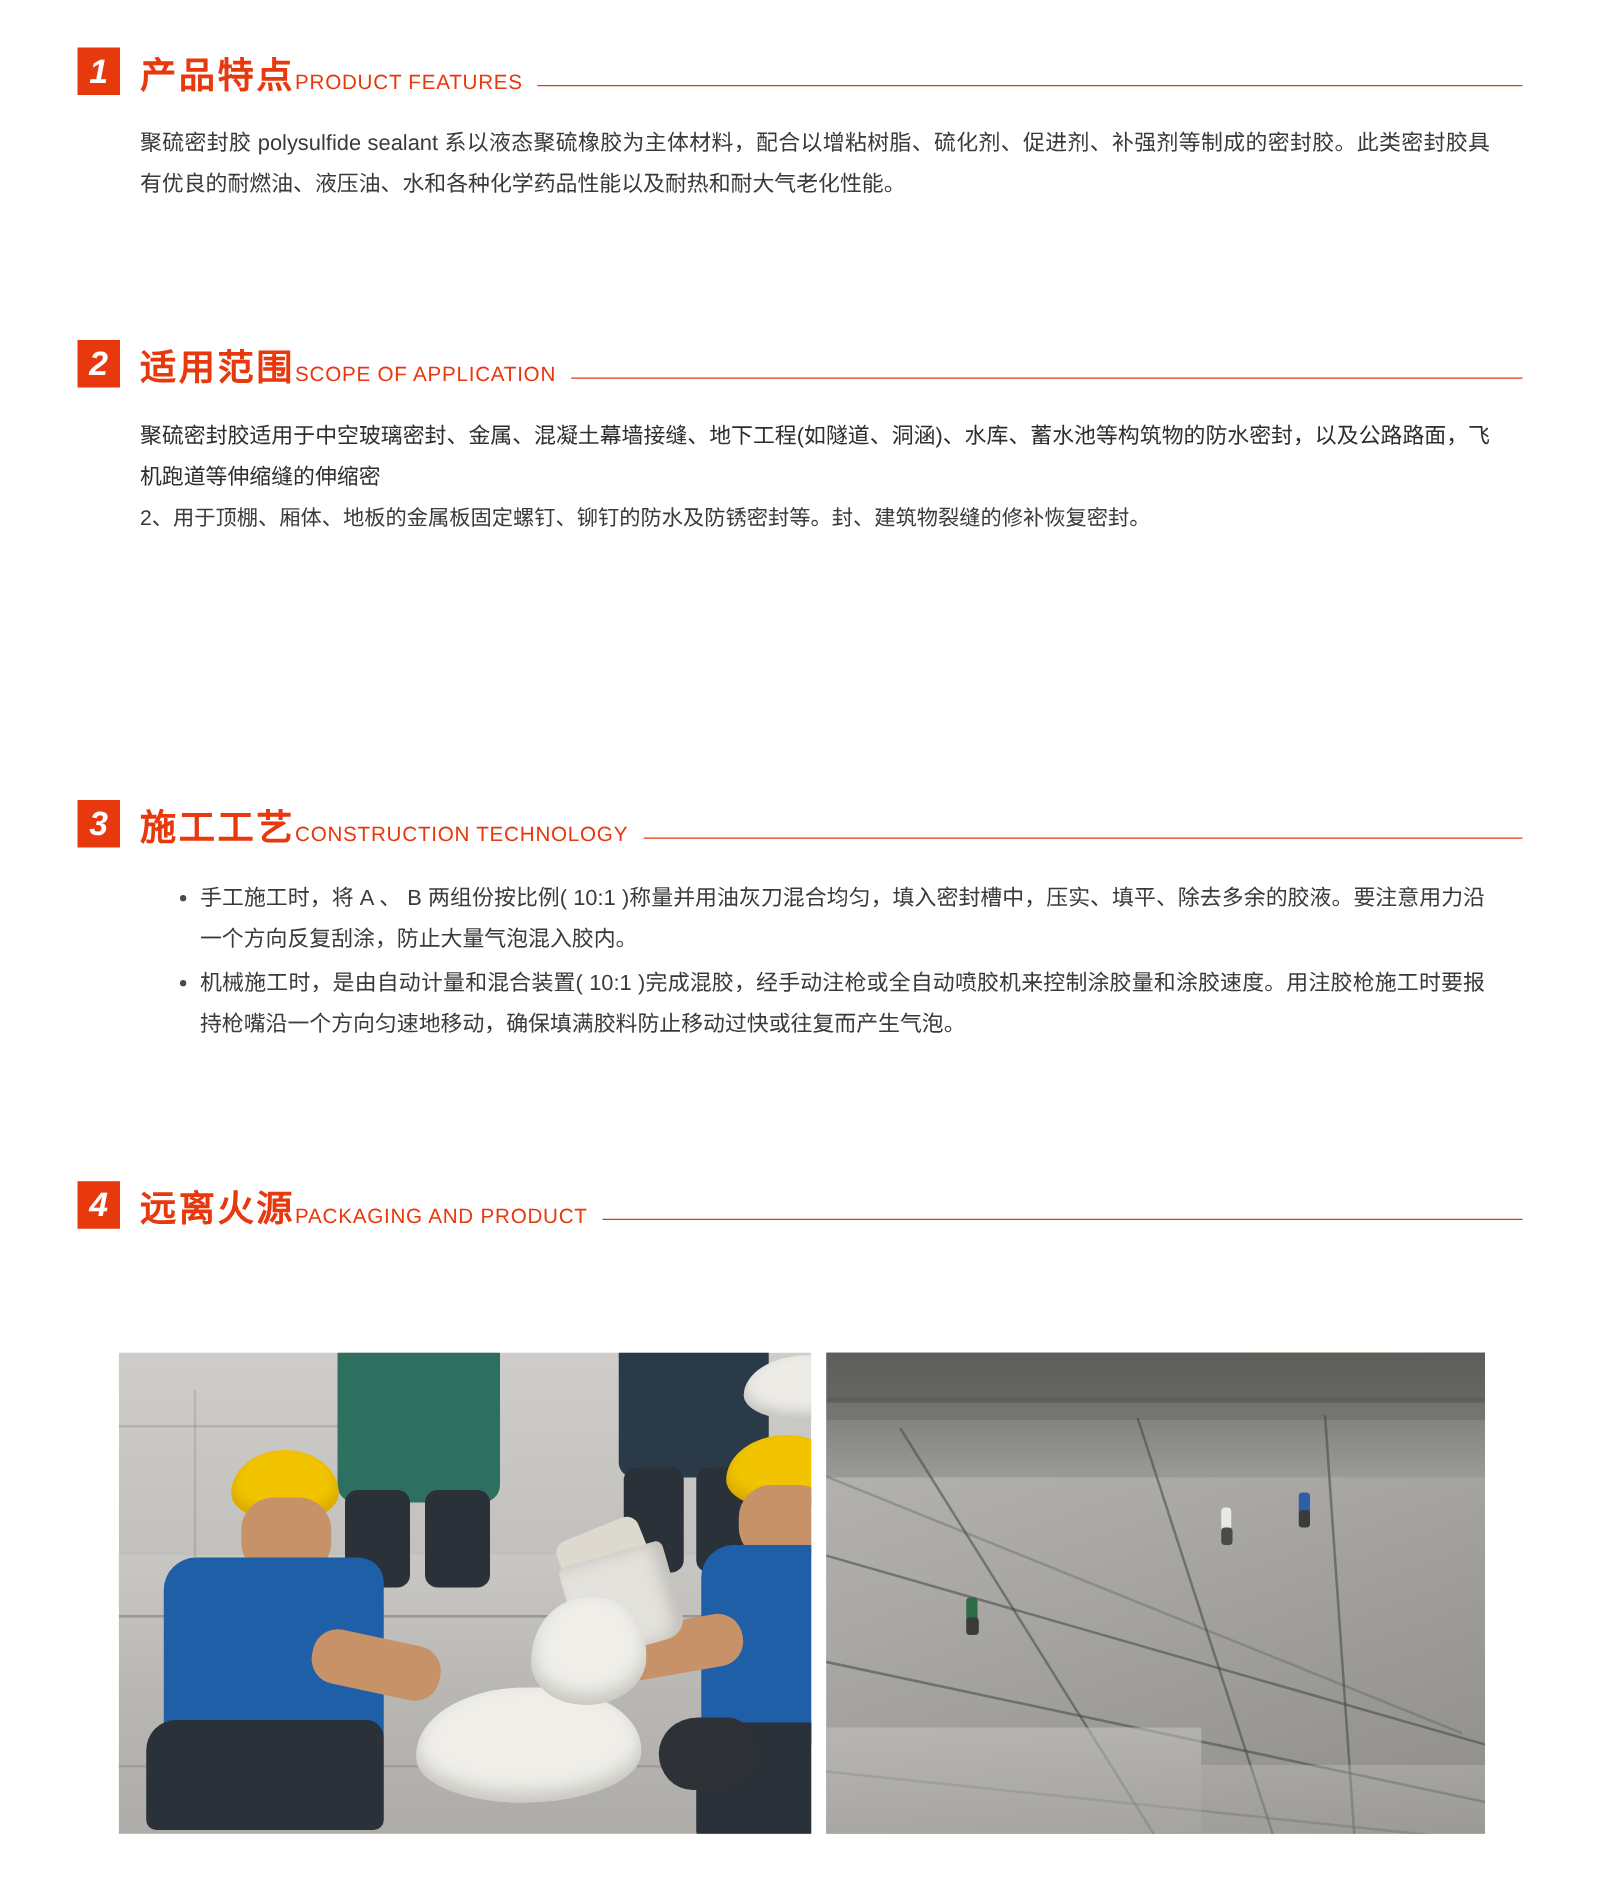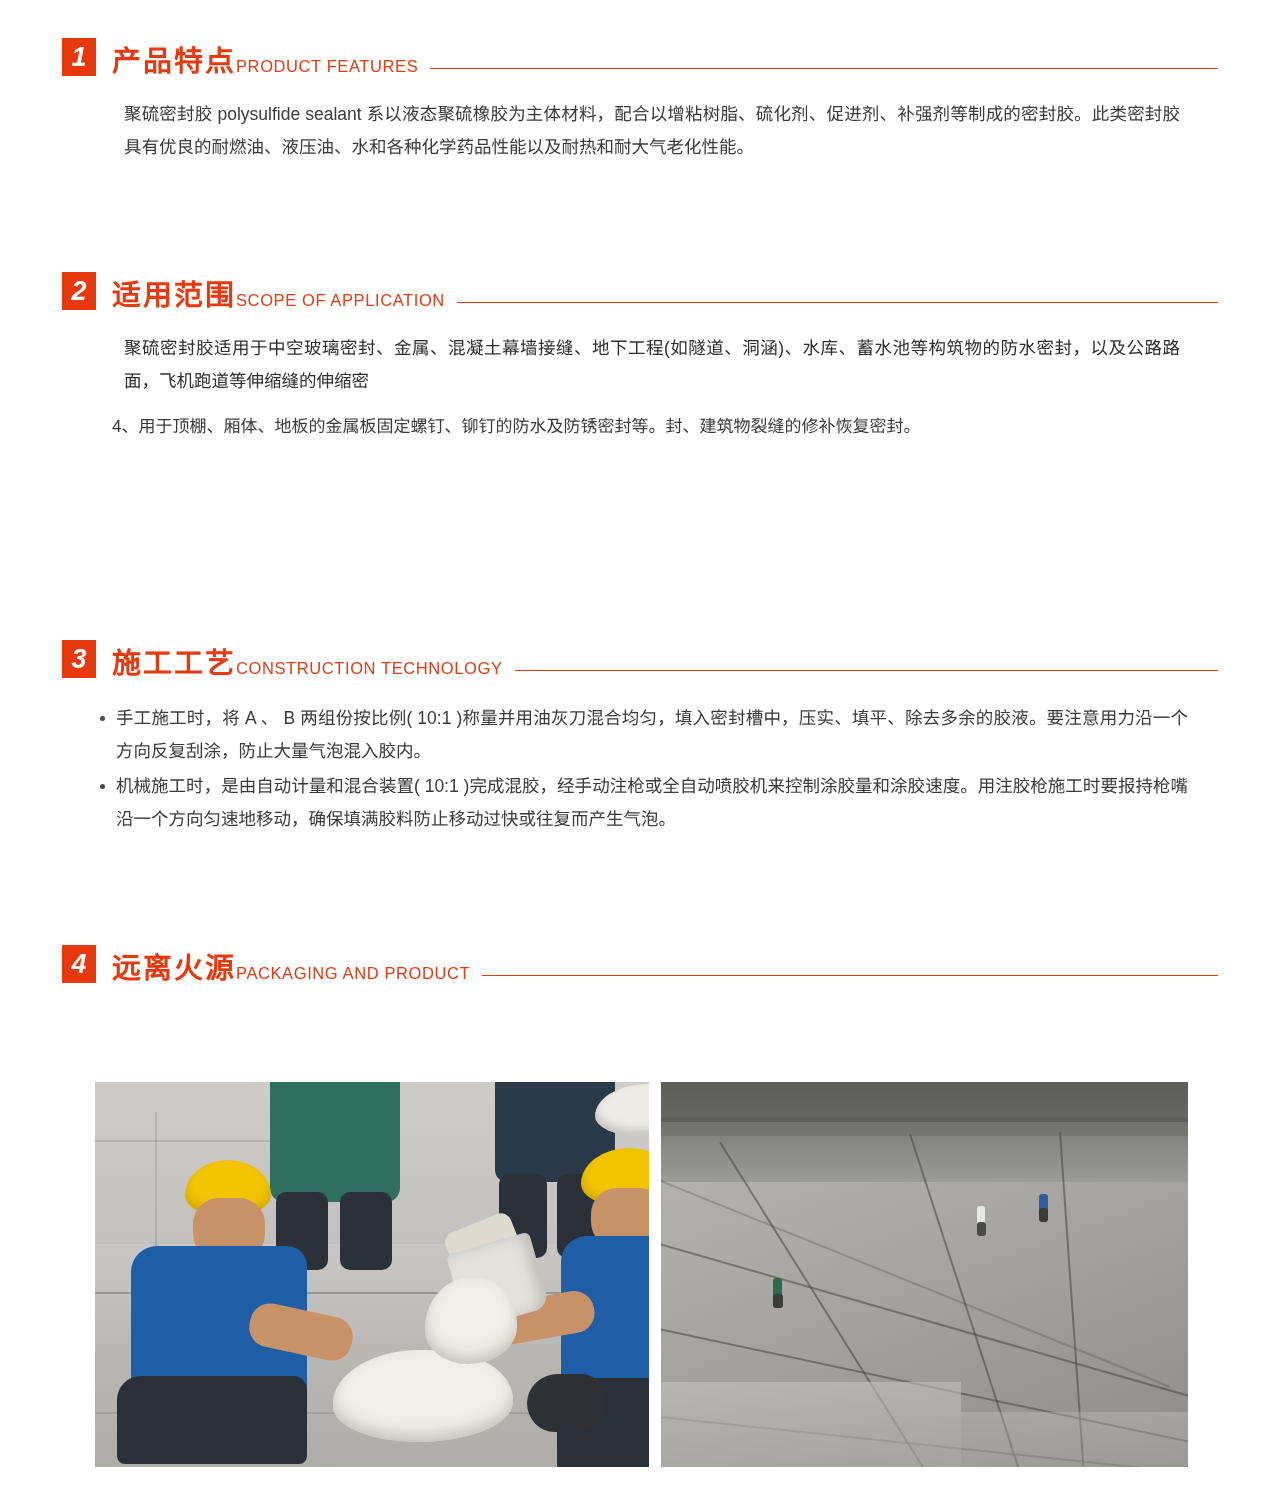--- a/index.html
+++ b/index.html
@@ -76,21 +76,21 @@
     margin-bottom: 7px;
   }
 
   
   .body-block {
     padding-left: 112px;
     padding-right: 88px;
     box-sizing: border-box;
   }
   p.para {
-    margin: 12px;
+    margin: 0;
     font-size: 17.5px;
     line-height: 33px;
     color: #3a3a3a;
     text-align: justify;
   }
   p.para.bold {
     font-weight: normal;
     color: #2e2e2e;
   }
   p.list-line {
@@ -228,32 +228,32 @@
 
   <div class="section" style="top:272px;">
     <div class="sec-head">
       <div class="num-badge">2</div>
       <div class="sec-title-cn">适用范围</div>
       <div class="sec-title-en">SCOPE OF APPLICATION</div>
       <div class="sec-rule"></div>
     </div>
     <div class="body-block" style="margin-top:22px;">
       <p class="para bold">聚硫密封胶适用于中空玻璃密封、金属、混凝土幕墙接缝、地下工程(如隧道、洞涵)、水库、蓄水池等构筑物的防水密封，以及公路路面，飞机跑道等伸缩缝的伸缩密</p>
-      <p class="list-line">4、用于顶棚、厢体、地板的金属板固定螺钉、铆钉的防水及防锈密封等。封、建筑物裂缝的修补恢复密封。</p>
+      <p class="list-line">2、用于顶棚、厢体、地板的金属板固定螺钉、铆钉的防水及防锈密封等。封、建筑物裂缝的修补恢复密封。</p>
     </div>
   </div>
 
   <div class="section" style="top:640px;">
     <div class="sec-head">
       <div class="num-badge">3</div>
       <div class="sec-title-cn">施工工艺</div>
       <div class="sec-title-en">CONSTRUCTION TECHNOLOGY</div>
       <div class="sec-rule"></div>
     </div>
-    <div class="body-block" style="margin-top:24px; padding-left:82px; padding-right:92px;">
+    <div class="body-block" style="margin-top:24px; padding-left:82px; padding-right:92px;margin-left:44px;">
       <ul class="bullets">
         <li>手工施工时，将 A 、 B 两组份按比例( 10:1 )称量并用油灰刀混合均匀，填入密封槽中，压实、填平、除去多余的胶液。要注意用力沿一个方向反复刮涂，防止大量气泡混入胶内。</li>
         <li>机械施工时，是由自动计量和混合装置( 10:1 )完成混胶，经手动注枪或全自动喷胶机来控制涂胶量和涂胶速度。用注胶枪施工时要报持枪嘴沿一个方向匀速地移动，确保填满胶料防止移动过快或往复而产生气泡。</li>
       </ul>
     </div>
   </div>
 
   <div class="section" style="top:945px;">
     <div class="sec-head">
       <div class="num-badge">4</div>

